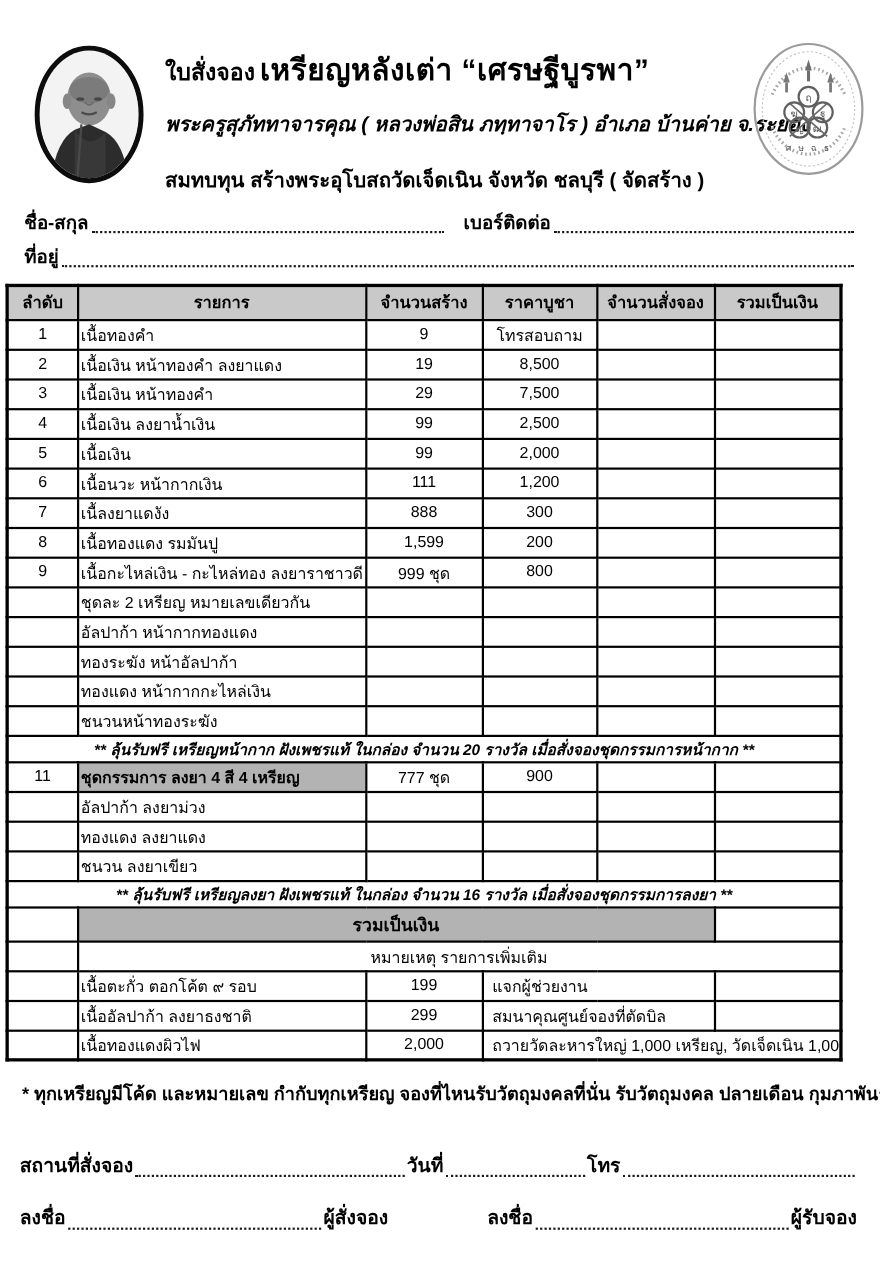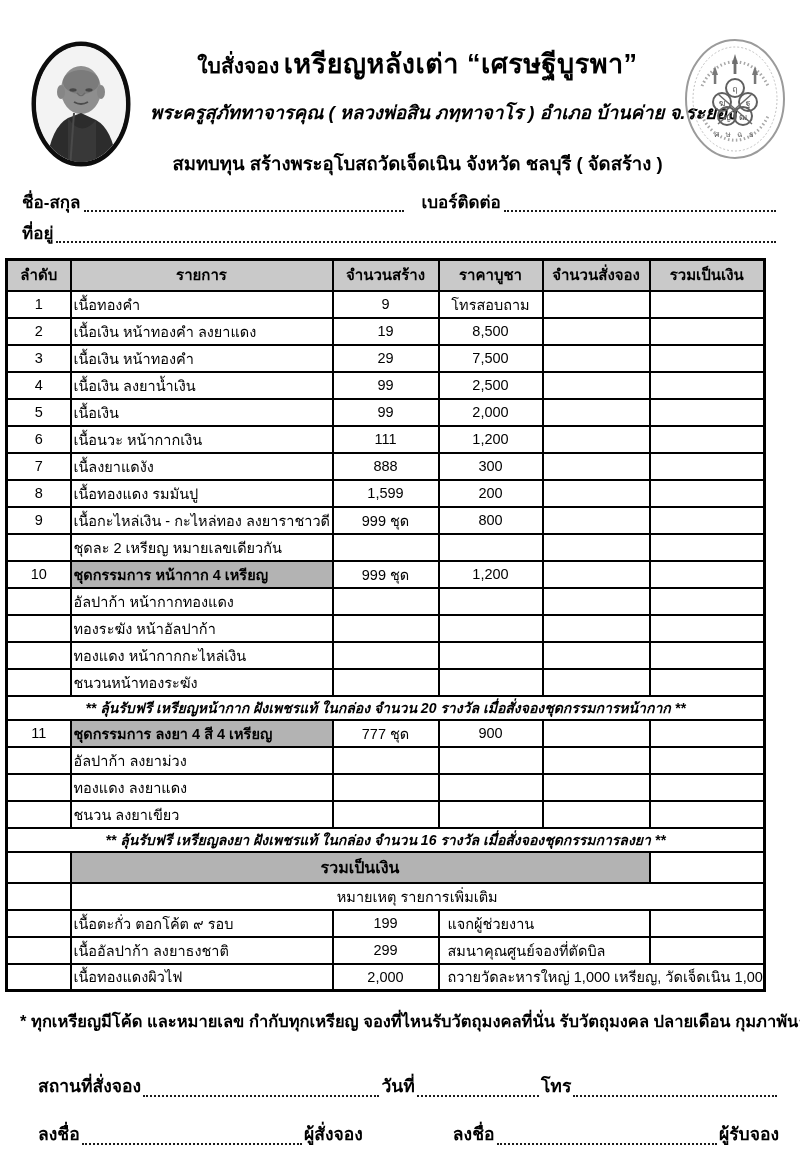--- a/index.html
+++ b/index.html
@@ -9,21 +9,21 @@
     position: relative;
     font-family: "Liberation Sans", "DejaVu Sans", sans-serif;
     color: #000;
     overflow: hidden;
   }
 
   
   .header { position: relative; height: 178px; }
   .monk { position: absolute; left: 30px; top: 40px; }
   .seal { position: absolute; right: 12px; top: 36px; }
-  .titles { position: absolute; left: 150px; right: 115px; top: 42px; text-align: center; }
+  .titles { position: absolute; left: 150px; right: 115px; top: 42px; text-align: left; }
   .title-line { white-space: nowrap; }
   .t-prefix { font-size: 21px; font-weight: bold; }
   .t-main   { font-size: 27px; font-weight: bold; letter-spacing: .5px; }
   .subtitle1 { margin-top: 13px; font-size: 18.5px; font-style: italic; font-weight: 600; white-space: nowrap; }
   .subtitle2 { margin-top: 22px; font-size: 18.5px; font-weight: bold; white-space: nowrap; }
 
   
   .form-area { margin: 6px 21px 0 22px; }
   .form-line { display: flex; align-items: flex-end; font-size: 17px; font-weight: bold; height: 31px; }
   .dots { border-bottom: 2px dotted #1a1a1a; margin: 0 3px 3px 3px; height: 1em; }
@@ -43,21 +43,21 @@
   .order td.c-item { text-align: left; padding-left: 2px; }
   .order td.hl { background: #b3b3b3; font-weight: bold; }
   .note-row td { height: 22px; font-style: italic; font-weight: 600; font-size: 14px; text-align: center; }
   .total-row td { height: 31px; }
   .total-cell { background: #b3b3b3; font-weight: bold; font-size: 16px; text-align: center; }
   .memo-cell { text-align: left; padding-left: 0; }
   .c-note { text-align: left !important; padding-left: 8px; }
 
   
   .foot-note { margin: 16px 14px 0 20px; font-size: 16.5px; font-weight: bold; white-space: nowrap; }
-  .foot-line { display: flex; align-items: flex-end; margin: 0 21px 0 38px; font-size: 17.5px; font-weight: bold; }
+  .foot-line { display: flex; align-items: flex-end; margin: 0 21px 0 18px; font-size: 17.5px; font-weight: bold; }
   .fl1 { margin-top: 36px; height: 30px; }
   .fl2 { margin-top: 18px; height: 30px; }
   .fd { border-bottom: 2px dotted #1a1a1a; margin: 0 2px 3px 2px; height: 1em; }
   .fd-place { flex: 1.45; } .fd-date { flex: 0.75; } .fd-phone { flex: 1.25; }
   .fd-sign1 { flex: 1; } .fd-sign2 { flex: 1; }
   .fl2 .spacer { width: 90px; }
 </style>
 </head>
 <body>
 
@@ -229,28 +229,20 @@
       </tr>
     <tr>
         <td></td>
         <td class="c-item">ชุดละ 2 เหรียญ  หมายเลขเดียวกัน</td>
         <td></td>
         <td></td>
         <td></td>
         <td></td>
       </tr>
     <tr>
-        <td>10</td>
-        <td class="c-item hl">ชุดกรรมการ  หน้ากาก  4 เหรียญ</td>
-        <td>999  ชุด</td>
-        <td>1,200</td>
-        <td></td>
-        <td></td>
-      </tr>
-    <tr>
         <td></td>
         <td class="c-item">อัลปาก้า หน้ากากทองแดง</td>
         <td></td>
         <td></td>
         <td></td>
         <td></td>
       </tr>
     <tr>
         <td></td>
         <td class="c-item">ทองระฆัง หน้าอัลปาก้า</td>

